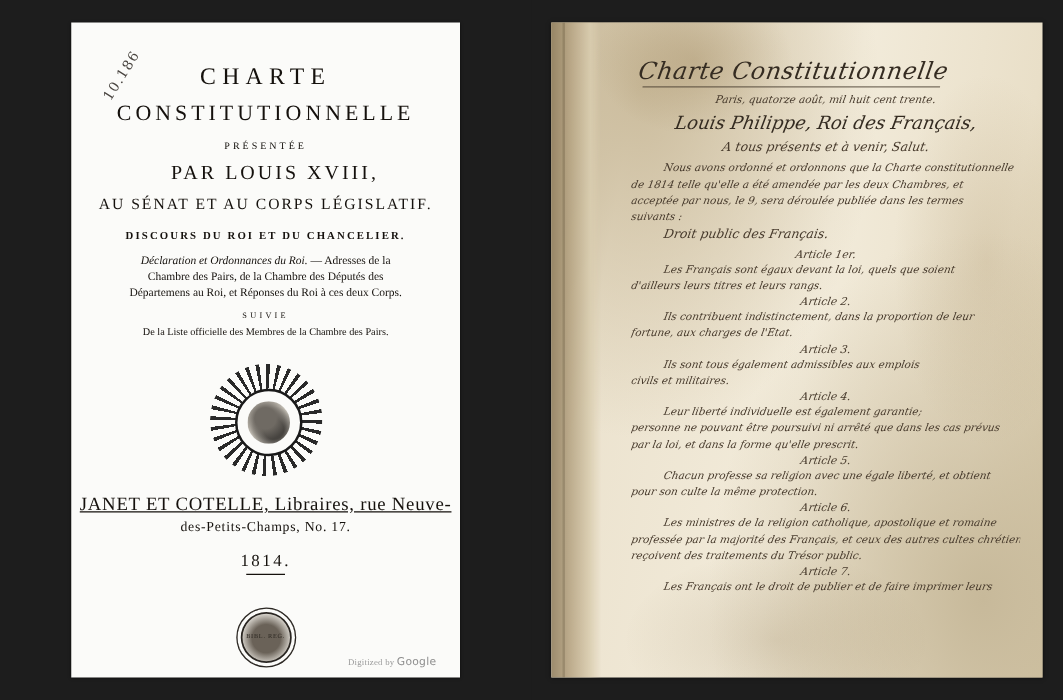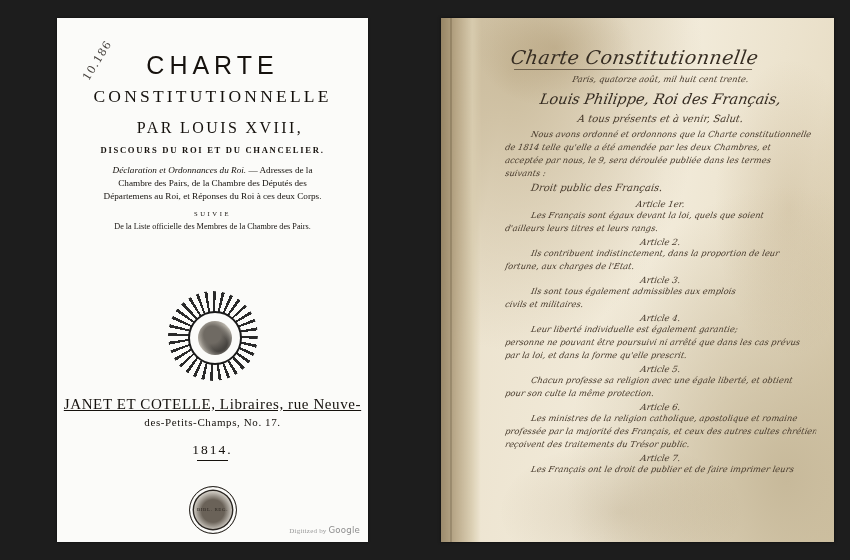--- a/index.html
+++ b/index.html
@@ -44,22 +44,22 @@
     overflow: hidden;
   }
   .book-inner {
     position: absolute;
     left: 0; right: 0;
     top: 34px;
     text-align: center;
     color: #15110d;
   }
   .ttl-1 {
-    font-family: Liberation Sans, sans-serif;
-    font-size: 25px;
+    font-family: Liberation Serif, serif;
+    font-size: 19px;
     letter-spacing: 5px;
     font-weight: 400;
     margin: 0 0 9px 0;
     line-height: 1.05;
   }
   .ttl-2 {
     font-size: 17.5px;
     letter-spacing: 3.2px;
     margin: 0 0 13px 0;
     line-height: 1.05;
@@ -211,21 +211,21 @@
     top: 36px;
     font-family: "DejaVu Serif", serif;
     font-size: 11px;
     color: #2a2520;
     transform: rotate(-58deg);
     letter-spacing: 1px;
     opacity: .85;
   }
   .google-wm {
     position: absolute;
-    right: 8px;
+    right: 19px;
     bottom: 7px;
     font-size: 7px;
     color: #9a9a9a;
     letter-spacing: .2px;
   }
   .google-wm .g-logo {
     font-family: "DejaVu Sans", sans-serif;
     font-size: 8.6px;
     color: #8d8d8d;
   }
@@ -342,21 +342,23 @@
 <div class="stage">
 
   <div class="panel panel-left">
     <div class="book-page">
 
       <div class="handwrite-mark">10.186</div>
 
       <div class="book-inner">
         <div class="ttl-1">CHARTE</div>
         <div class="ttl-2">CONSTITUTIONNELLE</div>
+        <div class="ttl-small-caps">PRÉSENTÉE</div>
         <div class="ttl-3">PAR LOUIS XVIII,</div>
+        <div class="ttl-4">AU SÉNAT ET AU CORPS LÉGISLATIF.</div>
         <div class="ttl-5">DISCOURS DU ROI ET DU CHANCELIER.</div>
         <div class="blk">
           <i>Déclaration et Ordonnances du Roi.</i>
           <span>— Adresses de la Chambre des Pairs, de la Chambre des Députés des Départemens au Roi, et Réponses du Roi à ces deux Corps.</span>
         </div>
         <div class="ttl-suivie">SUIVIE</div>
         <div class="blk2">De la Liste officielle des Membres de la Chambre des Pairs.</div>
       </div>
 
       <div class="ornament">

